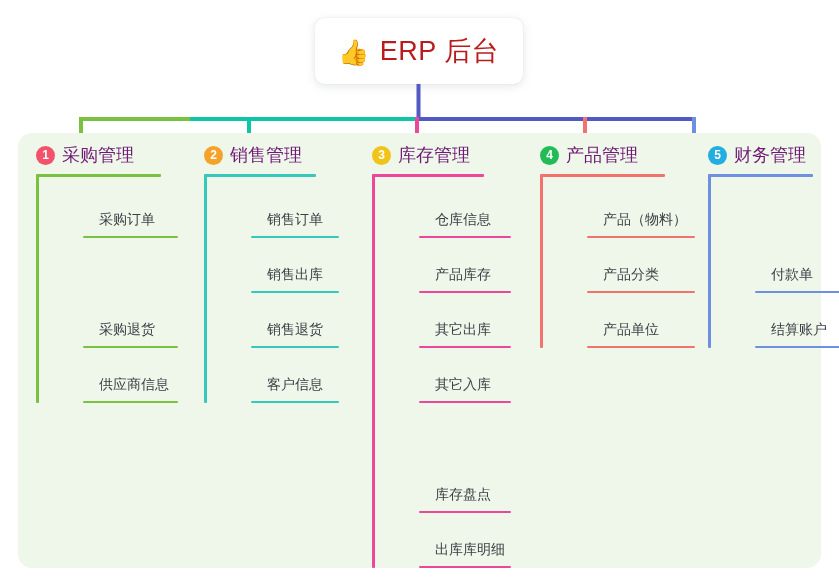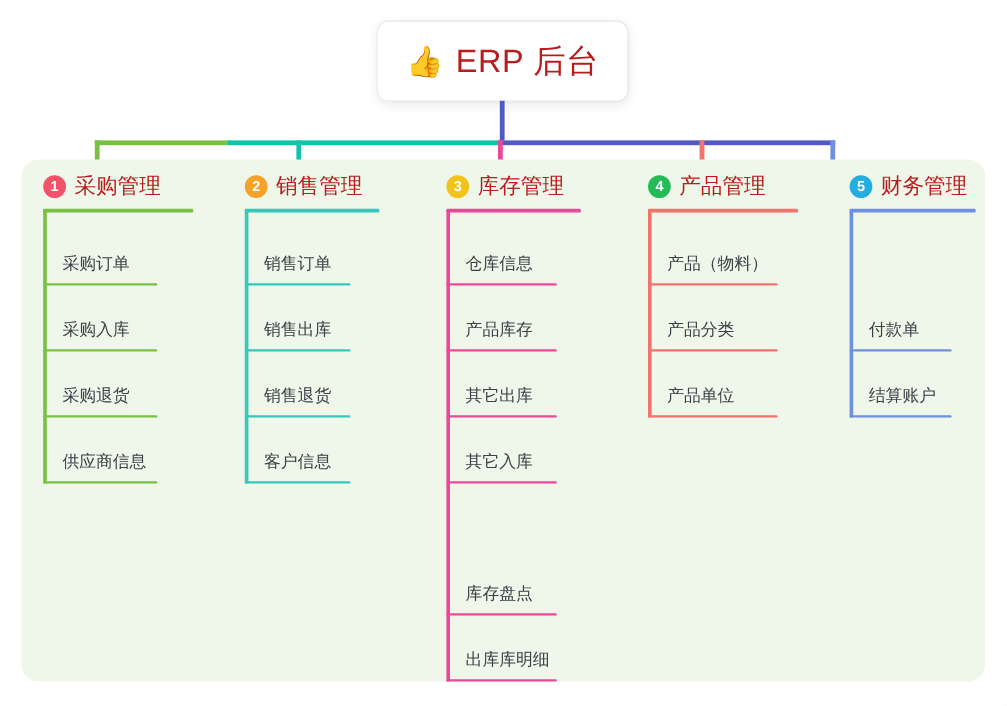--- a/index.html
+++ b/index.html
@@ -99,39 +99,40 @@
     border-radius: 50%;
     color: #ffffff;
     font-size: 12px;
     line-height: 19px;
     text-align: center;
     font-weight: bold;
     flex: 0 0 auto;
   }
   .col-title {
     font-size: 18px;
-    color: #b91c1c;
+    color: #701a75;
   }
   .col-rule {
     position: absolute;
     left: 18px;
     top: 41px;
     height: 3px;
     border-radius: 1px;
   }
   .col-spine {
     position: absolute;
     top: 42px;
     width: 3px;
     border-radius: 1px;
   }
 
   .leaf {
     position: absolute;
     height: 55px;
+    margin-left: 47px;
   }
   .leaf-label {
     position: absolute;
     left: 16px;
     bottom: 9px;
     font-size: 14px;
     color: #3b4046;
     white-space: nowrap;
   }
   .leaf-rule {
@@ -174,24 +175,20 @@
         <div class="col-head">
           <span class="badge" style="background: rgb(242, 82, 106);">1</span>
           <span class="col-title">采购管理</span>
         </div>
         <div class="col-rule" style="width: 125px; background: rgb(122, 193, 66);"></div>
         <div class="col-spine" style="left: 18px; height: 228px; background: rgb(122, 193, 66);"></div>
         <div class="leaf" style="left: 18px; top: 50px; width: 95px;">
           <span class="leaf-label">采购订单</span>
           <div class="leaf-rule" style="width: 95px; background: rgb(122, 193, 66);"></div>
         </div>
-        <div class="leaf" style="left: 18px; top: 105px; width: 95px;">
-          <span class="leaf-label">采购入库</span>
-          <div class="leaf-rule" style="width: 95px; background: rgb(122, 193, 66);"></div>
-        </div>
         <div class="leaf" style="left: 18px; top: 160px; width: 95px;">
           <span class="leaf-label">采购退货</span>
           <div class="leaf-rule" style="width: 95px; background: rgb(122, 193, 66);"></div>
         </div>
         <div class="leaf" style="left: 18px; top: 215px; width: 95px;">
           <span class="leaf-label">供应商信息</span>
           <div class="leaf-rule" style="width: 95px; background: rgb(122, 193, 66);"></div>
         </div>
       </div>
       <div class="column" style="left: 168px; width: 160px;">

